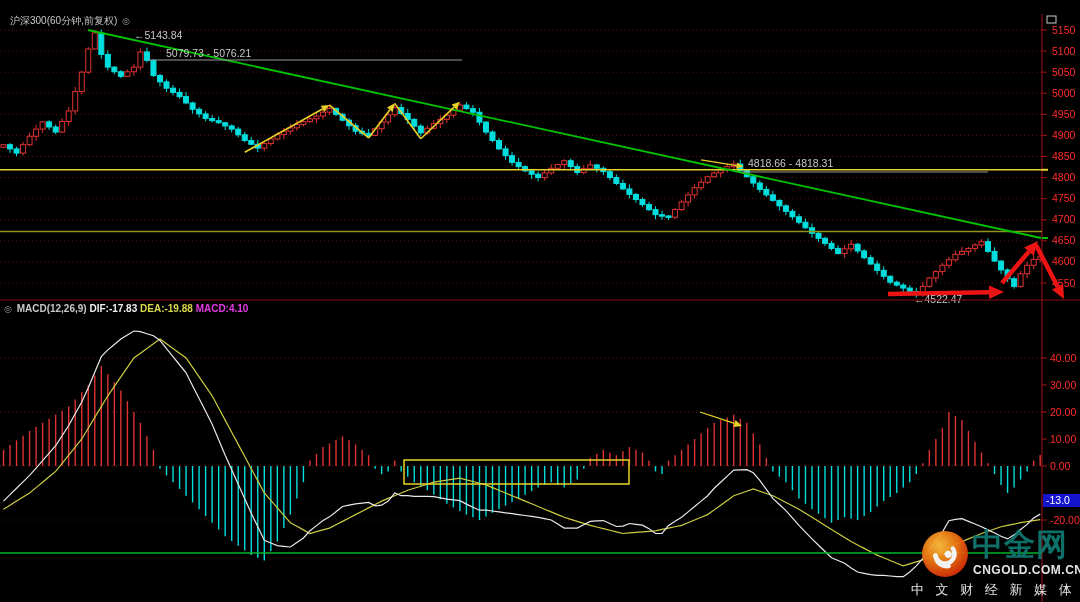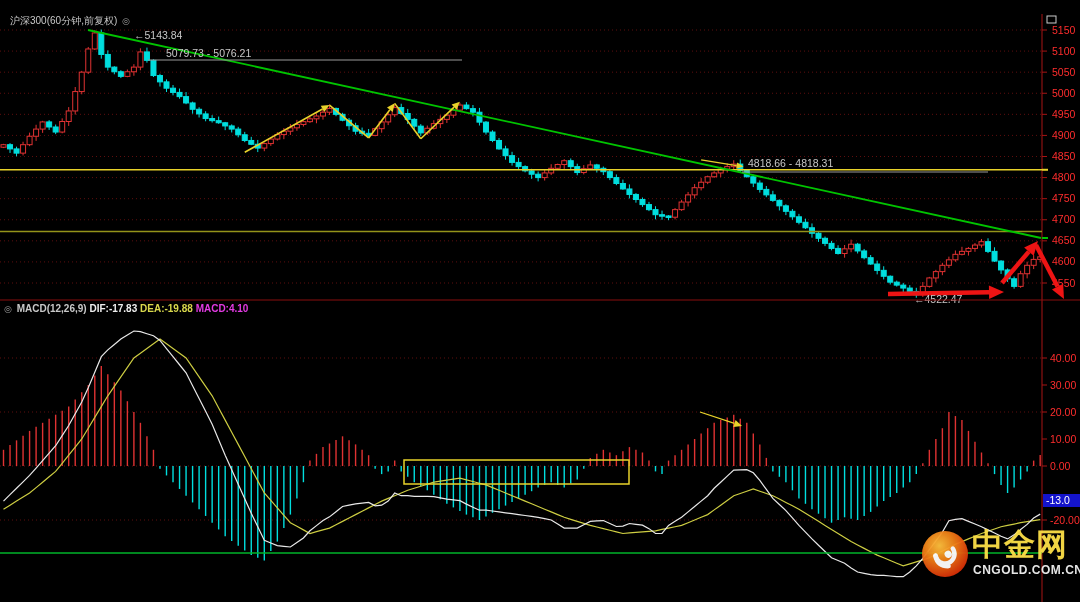--- a/index.html
+++ b/index.html
@@ -16,21 +16,21 @@
   #appicon{width:9px;height:9px;border:1px solid #7d8fae;margin:0 4px 0 4px;position:relative;}
   #appicon:after{content:"";position:absolute;left:2px;top:0;width:1px;height:9px;background:#7d8fae;}
   
   .rowlabel{position:absolute;font-size:10px;line-height:12px;white-space:nowrap;z-index:5;}
   #title-row{left:2px;top:15px;color:#c8c8c8;margin-left:8px;}
   #macd-row{left:2px;top:303px;color:#c8c8c8;font-weight:bold;}
   .gear{color:#9a9a9a;font-size:9px;padding:0 2px;}
   .dif{color:#eeeeee;} .dea{color:#d8d84c;} .macdv{color:#e23ae2;}
   
   #watermark{position:absolute;left:901px;top:523px;width:179px;height:78px;z-index:9;opacity:.95;}
-  #wm-brand{position:absolute;left:71px;top:1px;font-size:31px;font-weight:bold;color:#fde047;letter-spacing:1px;}
+  #wm-brand{position:absolute;left:71px;top:1px;font-size:31px;font-weight:bold;color:#0f766e;letter-spacing:1px;}
   #wm-domain{position:absolute;left:72px;top:40px;font-size:12px;font-weight:bold;color:#f2f2f2;letter-spacing:.5px;}
   #wm-tagline{position:absolute;left:10px;top:58px;font-size:13px;color:#f2f2f2;letter-spacing:4px;white-space:nowrap;}
   svg text{font-family:"Liberation Sans","DejaVu Sans",sans-serif;}
 </style>
 </head>
 <body>
 
 <div id="screen">
 
   <div id="menubar">
@@ -680,14 +680,15 @@
       </defs>
       <circle cx="25" cy="25" r="23" fill="url(#lg)"></circle>
       <g transform="translate(25,25) rotate(-35)">
         <circle r="9.5" fill="none" stroke="#fff" stroke-width="4.5" stroke-dasharray="34 26" stroke-linecap="round"></circle>
         <circle cx="2.5" cy="2" r="3.6" fill="#fff"></circle>
         <path d="M -9,-4 Q -13,6 -4,12" fill="none" stroke="#fff" stroke-width="4.5" stroke-linecap="round"></path>
       </g>
     </svg>
     <div id="wm-brand">中金网</div>
     <div id="wm-domain">CNGOLD.COM.CN</div>
+    <div id="wm-tagline">中 文 财 经 新 媒 体</div>
   </div>
 </div>
 
 </body></html>

